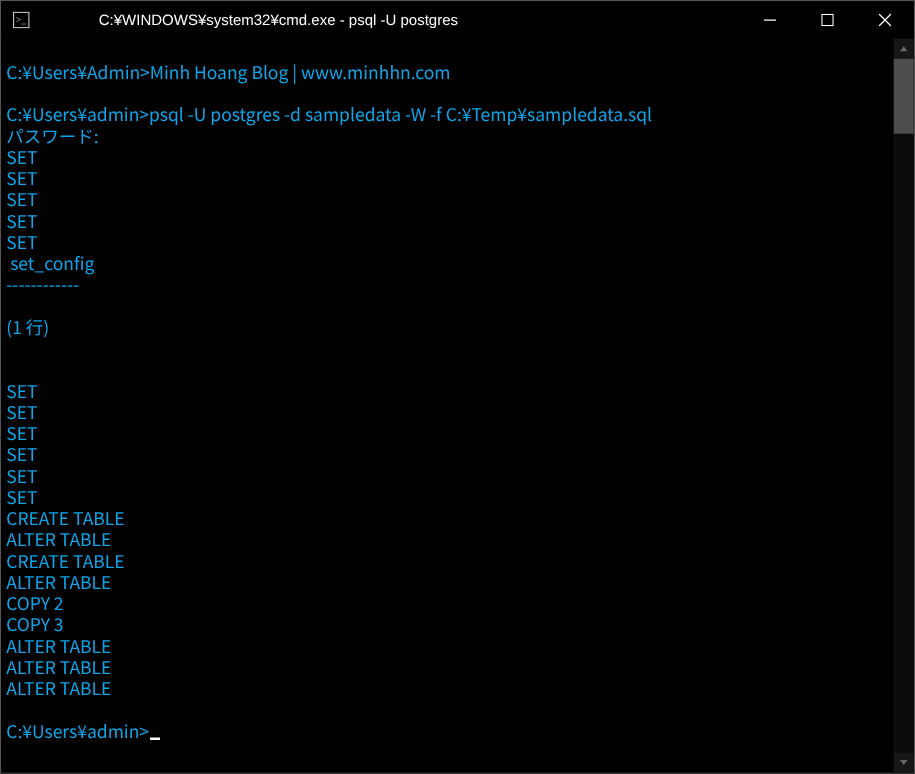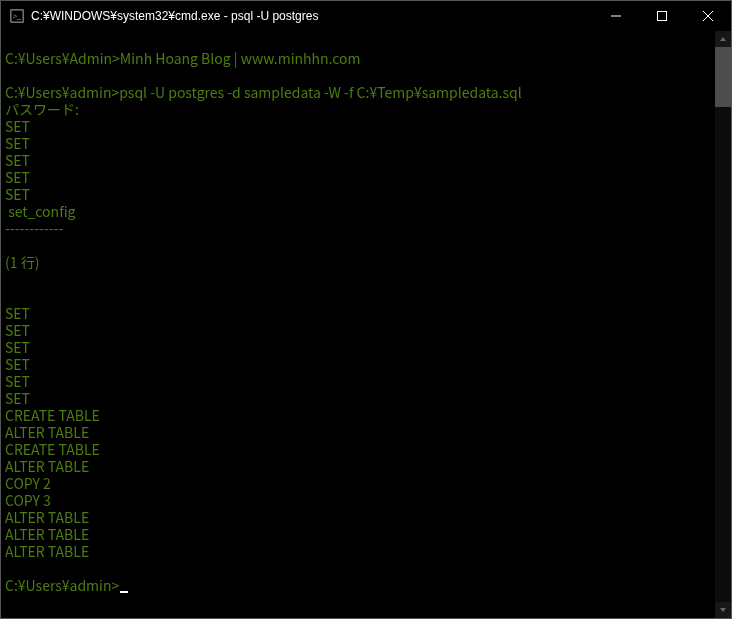--- a/index.html
+++ b/index.html
@@ -36,40 +36,41 @@
     display: flex;
     align-items: center;
     justify-content: center;
   }
   .titlebar-icon svg { width: 14px; height: 14px; }
   .titlebar-text {
     flex: 1;
     white-space: nowrap;
     overflow: hidden;
     text-overflow: ellipsis;
+    margin-left: 48px;
   }
   .win-controls { display: flex; height: 100%; }
   .win-btn {
     width: 46px;
     height: 30px;
     display: flex;
     align-items: center;
     justify-content: center;
     color: #fff;
   }
   .win-btn svg { width: 10px; height: 10px; stroke: #fff; stroke-width: 1; fill: none; }
   .terminal-wrap {
     flex: 1;
     display: flex;
     background: #000;
   }
   .terminal {
     flex: 1;
     padding: 2px 4px;
-    color: #4d7c0f;
+    color: #0ea5e9;
     font-family: "MS Gothic", "Noto Sans JP", Consolas, monospace;
     font-size: 14px;
     line-height: 17px;
     white-space: pre;
     overflow: hidden;
   }
   .scrollbar {
     width: 16px;
     background: #0c0c0c;
     display: flex;

